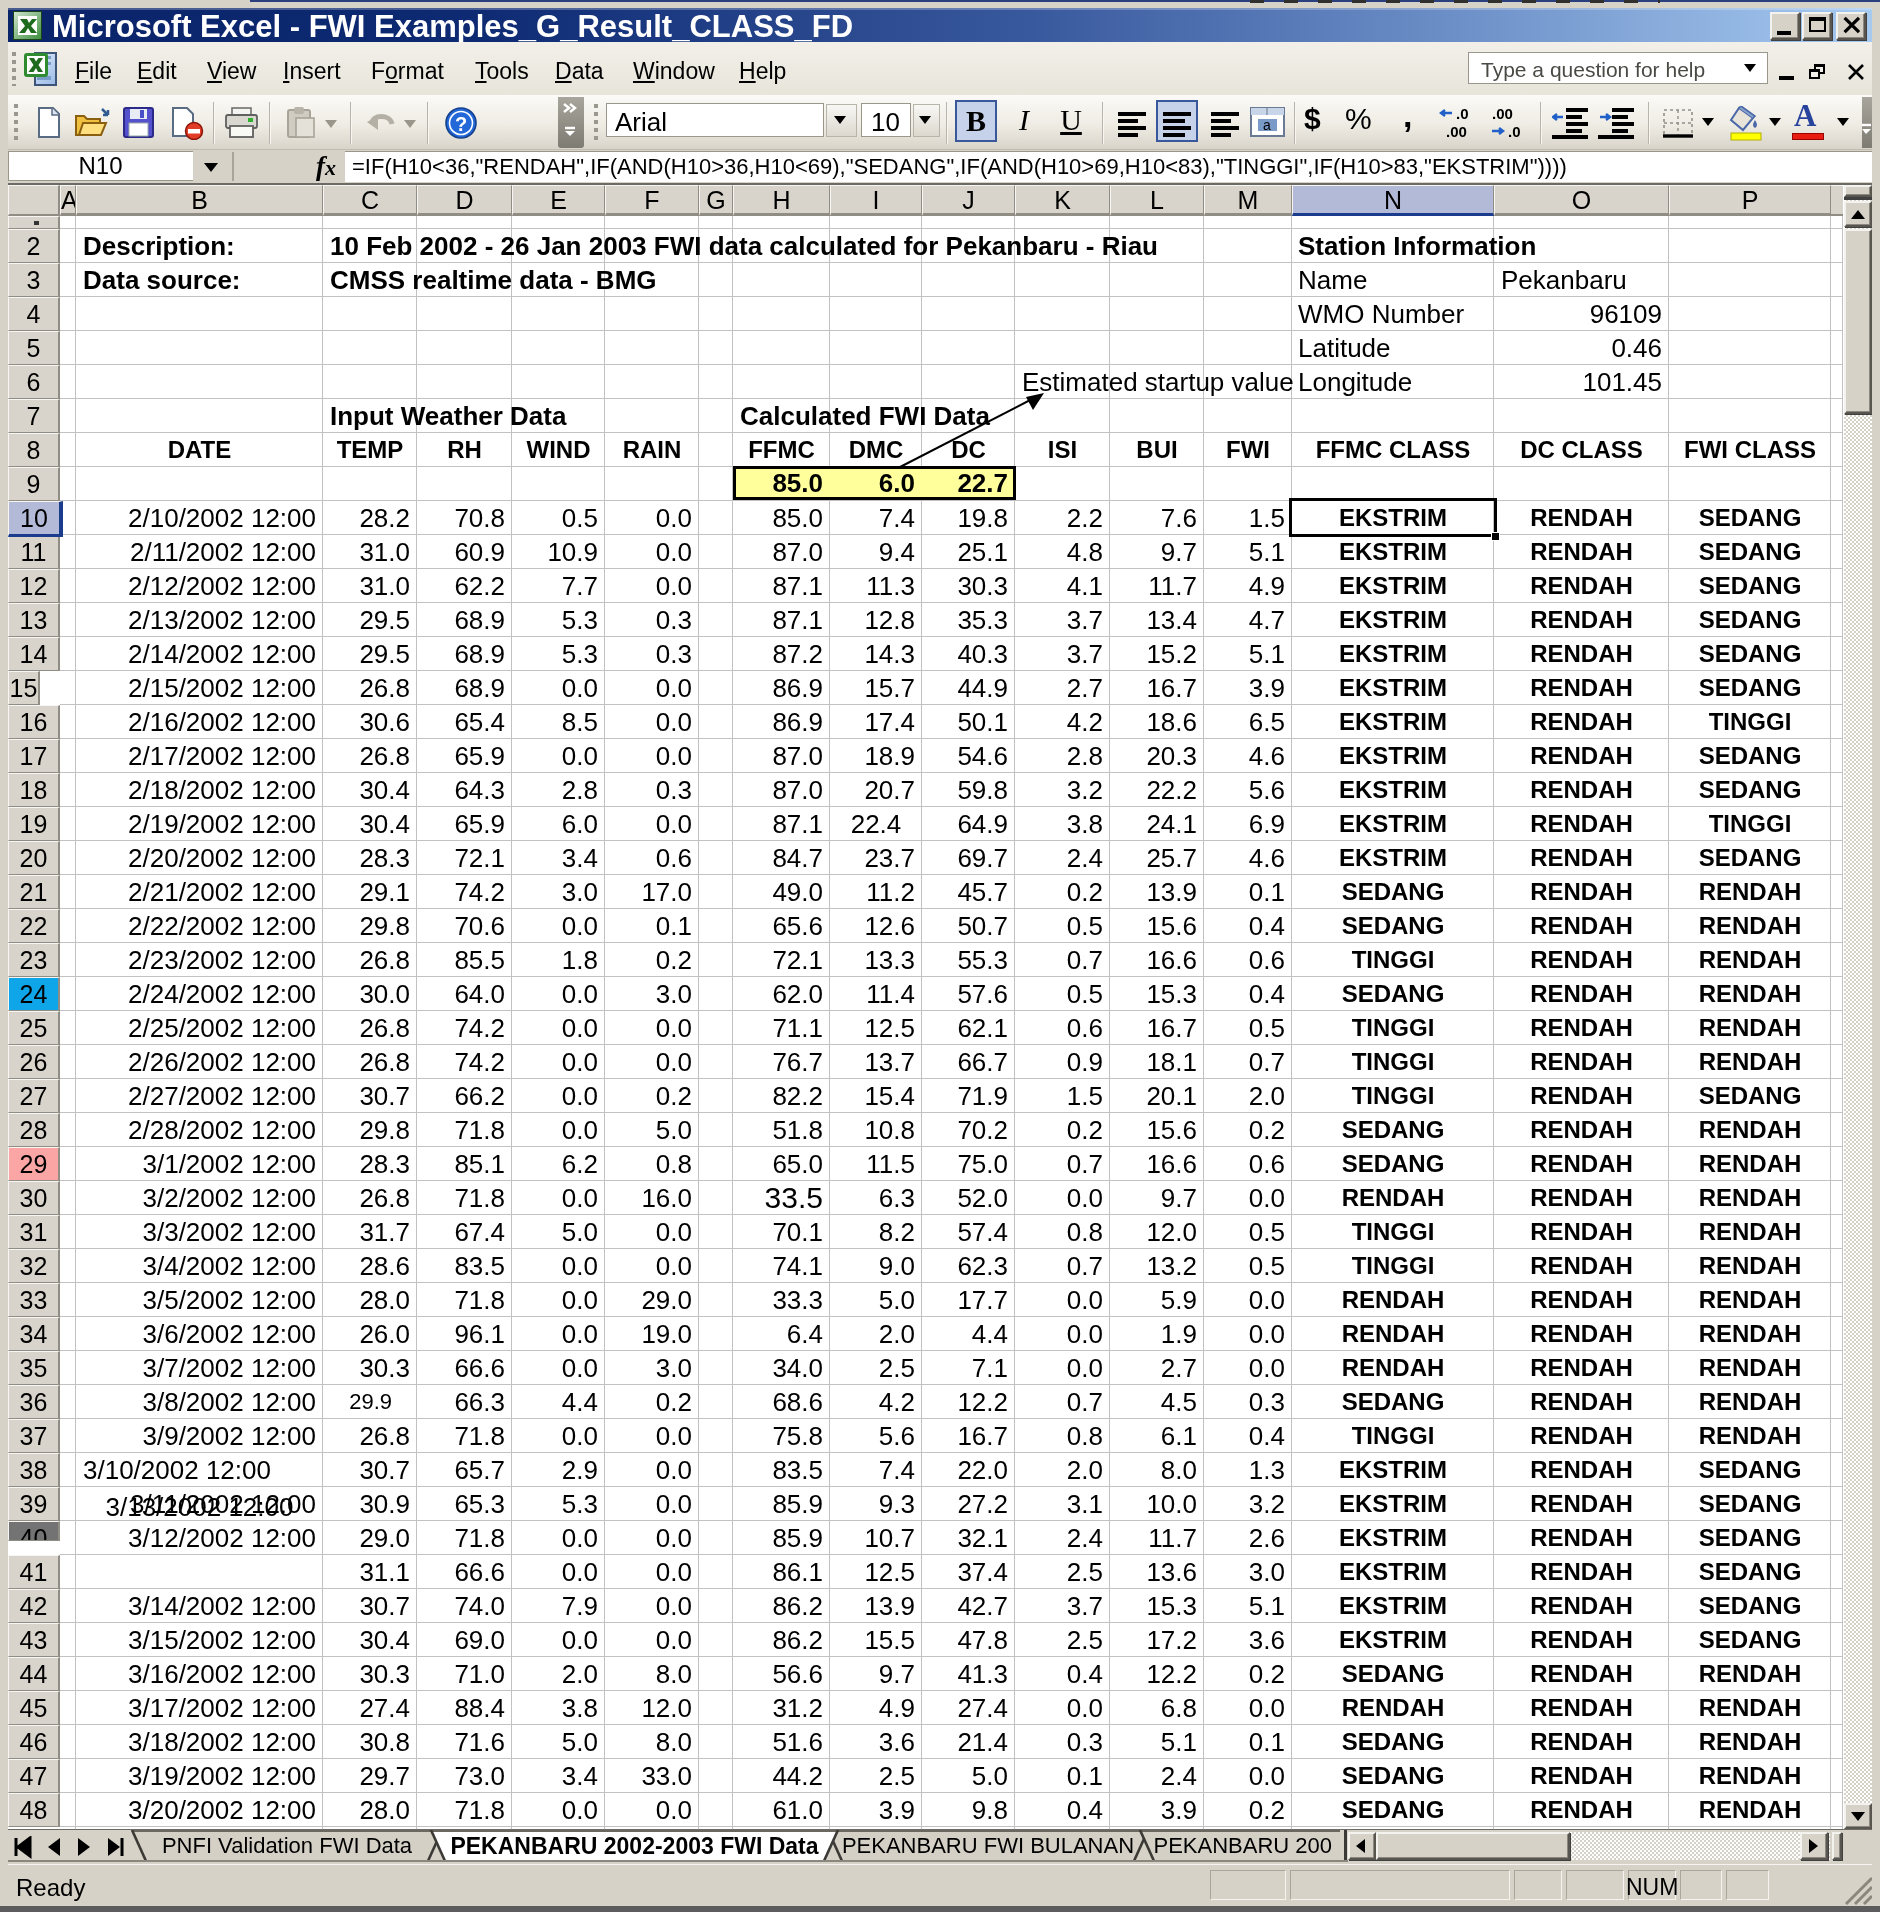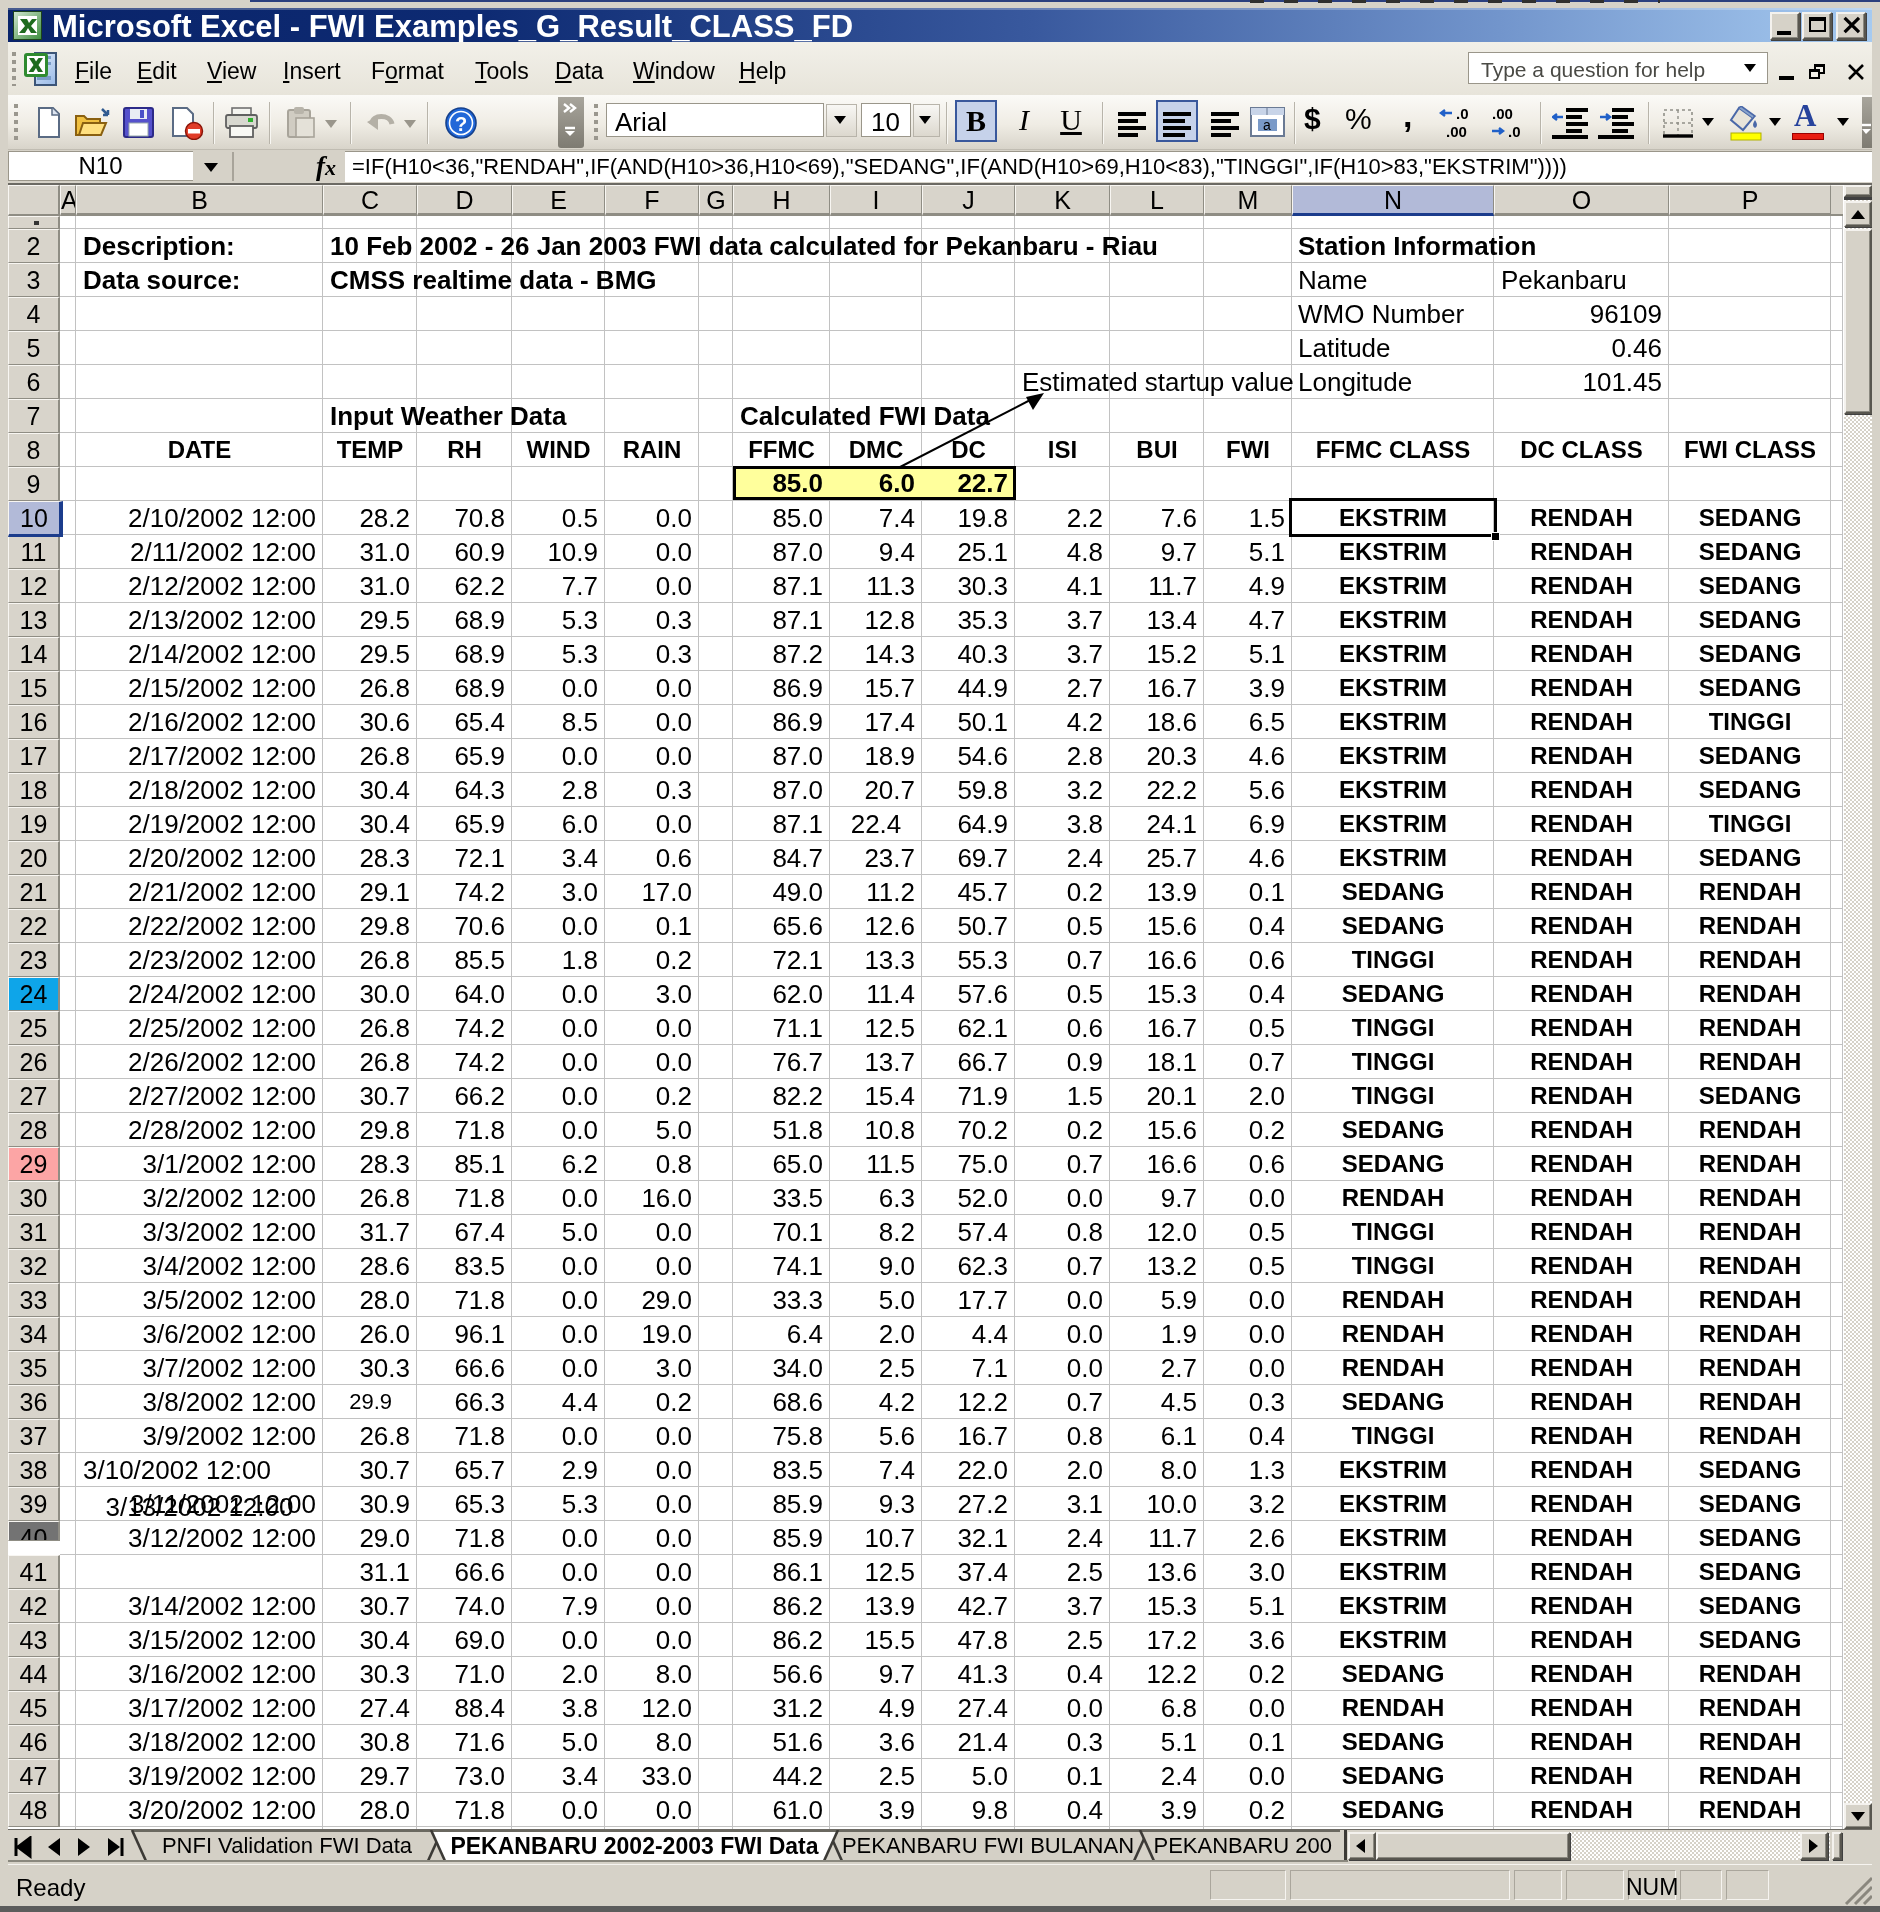--- a/index.html
+++ b/index.html
@@ -246,21 +246,21 @@
 <div class="ab" style="left:8px;top:331px;width:52px;height:34px;background:#d8d4cb;border-right:2px solid #8f8d84;border-bottom:1px solid #8f8d84;border-top:1px solid #f8f6f2;border-left:1px solid #f8f6f2;font-size:25px;line-height:32px;text-align:center;overflow:hidden">5</div>
 <div class="ab" style="left:8px;top:365px;width:52px;height:34px;background:#d8d4cb;border-right:2px solid #8f8d84;border-bottom:1px solid #8f8d84;border-top:1px solid #f8f6f2;border-left:1px solid #f8f6f2;font-size:25px;line-height:32px;text-align:center;overflow:hidden">6</div>
 <div class="ab" style="left:8px;top:399px;width:52px;height:34px;background:#d8d4cb;border-right:2px solid #8f8d84;border-bottom:1px solid #8f8d84;border-top:1px solid #f8f6f2;border-left:1px solid #f8f6f2;font-size:25px;line-height:32px;text-align:center;overflow:hidden">7</div>
 <div class="ab" style="left:8px;top:433px;width:52px;height:34px;background:#d8d4cb;border-right:2px solid #8f8d84;border-bottom:1px solid #8f8d84;border-top:1px solid #f8f6f2;border-left:1px solid #f8f6f2;font-size:25px;line-height:32px;text-align:center;overflow:hidden">8</div>
 <div class="ab" style="left:8px;top:467px;width:52px;height:34px;background:#d8d4cb;border-right:2px solid #8f8d84;border-bottom:1px solid #8f8d84;border-top:1px solid #f8f6f2;border-left:1px solid #f8f6f2;font-size:25px;line-height:32px;text-align:center;overflow:hidden">9</div>
 <div class="ab" style="left:8px;top:501px;width:55px;height:36px;background:#b2bad8;border-right:4px solid #1b3c8c;border-bottom:3px solid #1b3c8c;border-top:1px solid #f8f6f2;border-left:1px solid #f8f6f2;font-size:25px;line-height:32px;text-align:center;overflow:hidden;z-index:2">10</div>
 <div class="ab" style="left:8px;top:535px;width:52px;height:34px;background:#d8d4cb;border-right:2px solid #8f8d84;border-bottom:1px solid #8f8d84;border-top:1px solid #f8f6f2;border-left:1px solid #f8f6f2;font-size:25px;line-height:32px;text-align:center;overflow:hidden">11</div>
 <div class="ab" style="left:8px;top:569px;width:52px;height:34px;background:#d8d4cb;border-right:2px solid #8f8d84;border-bottom:1px solid #8f8d84;border-top:1px solid #f8f6f2;border-left:1px solid #f8f6f2;font-size:25px;line-height:32px;text-align:center;overflow:hidden">12</div>
 <div class="ab" style="left:8px;top:603px;width:52px;height:34px;background:#d8d4cb;border-right:2px solid #8f8d84;border-bottom:1px solid #8f8d84;border-top:1px solid #f8f6f2;border-left:1px solid #f8f6f2;font-size:25px;line-height:32px;text-align:center;overflow:hidden">13</div>
 <div class="ab" style="left:8px;top:637px;width:52px;height:34px;background:#d8d4cb;border-right:2px solid #8f8d84;border-bottom:1px solid #8f8d84;border-top:1px solid #f8f6f2;border-left:1px solid #f8f6f2;font-size:25px;line-height:32px;text-align:center;overflow:hidden">14</div>
-<div class="ab" style="left:8px;top:671px;width:52px;height:34px;background:#d8d4cb;border-right:2px solid #8f8d84;border-bottom:1px solid #8f8d84;border-top:1px solid #f8f6f2;border-left:1px solid #f8f6f2;font-size:25px;line-height:32px;text-align:center;overflow:hidden">15</div>
+<div class="ab" style="left:8px;top:671px;width:32px;height:34px;background:#d8d4cb;border-right:2px solid #8f8d84;border-bottom:1px solid #8f8d84;border-top:1px solid #f8f6f2;border-left:1px solid #f8f6f2;font-size:25px;line-height:32px;text-align:center;overflow:hidden">15</div>
 <div class="ab" style="left:8px;top:705px;width:52px;height:34px;background:#d8d4cb;border-right:2px solid #8f8d84;border-bottom:1px solid #8f8d84;border-top:1px solid #f8f6f2;border-left:1px solid #f8f6f2;font-size:25px;line-height:32px;text-align:center;overflow:hidden">16</div>
 <div class="ab" style="left:8px;top:739px;width:52px;height:34px;background:#d8d4cb;border-right:2px solid #8f8d84;border-bottom:1px solid #8f8d84;border-top:1px solid #f8f6f2;border-left:1px solid #f8f6f2;font-size:25px;line-height:32px;text-align:center;overflow:hidden">17</div>
 <div class="ab" style="left:8px;top:773px;width:52px;height:34px;background:#d8d4cb;border-right:2px solid #8f8d84;border-bottom:1px solid #8f8d84;border-top:1px solid #f8f6f2;border-left:1px solid #f8f6f2;font-size:25px;line-height:32px;text-align:center;overflow:hidden">18</div>
 <div class="ab" style="left:8px;top:807px;width:52px;height:34px;background:#d8d4cb;border-right:2px solid #8f8d84;border-bottom:1px solid #8f8d84;border-top:1px solid #f8f6f2;border-left:1px solid #f8f6f2;font-size:25px;line-height:32px;text-align:center;overflow:hidden">19</div>
 <div class="ab" style="left:8px;top:841px;width:52px;height:34px;background:#d8d4cb;border-right:2px solid #8f8d84;border-bottom:1px solid #8f8d84;border-top:1px solid #f8f6f2;border-left:1px solid #f8f6f2;font-size:25px;line-height:32px;text-align:center;overflow:hidden">20</div>
 <div class="ab" style="left:8px;top:875px;width:52px;height:34px;background:#d8d4cb;border-right:2px solid #8f8d84;border-bottom:1px solid #8f8d84;border-top:1px solid #f8f6f2;border-left:1px solid #f8f6f2;font-size:25px;line-height:32px;text-align:center;overflow:hidden">21</div>
 <div class="ab" style="left:8px;top:909px;width:52px;height:34px;background:#d8d4cb;border-right:2px solid #8f8d84;border-bottom:1px solid #8f8d84;border-top:1px solid #f8f6f2;border-left:1px solid #f8f6f2;font-size:25px;line-height:32px;text-align:center;overflow:hidden">22</div>
 <div class="ab" style="left:8px;top:943px;width:52px;height:34px;background:#d8d4cb;border-right:2px solid #8f8d84;border-bottom:1px solid #8f8d84;border-top:1px solid #f8f6f2;border-left:1px solid #f8f6f2;font-size:25px;line-height:32px;text-align:center;overflow:hidden">23</div>
 <div class="ab" style="left:8px;top:977px;width:52px;height:34px;background:#0ea5e9;border-right:2px solid #8f8d84;border-bottom:1px solid #8f8d84;border-top:1px solid #f8f6f2;border-left:1px solid #f8f6f2;font-size:25px;line-height:32px;text-align:center;overflow:hidden">24</div>
 <div class="ab" style="left:8px;top:1011px;width:52px;height:34px;background:#d8d4cb;border-right:2px solid #8f8d84;border-bottom:1px solid #8f8d84;border-top:1px solid #f8f6f2;border-left:1px solid #f8f6f2;font-size:25px;line-height:32px;text-align:center;overflow:hidden">25</div>
@@ -669,21 +669,21 @@
 <div class="cell" style="left:1117px;top:1147px;width:80px;text-align:right;font-size:26px">16.6</div>
 <div class="cell" style="left:1211px;top:1147px;width:74px;text-align:right;font-size:26px">0.6</div>
 <div class="cell" style="left:1299px;top:1147px;width:188px;text-align:center;font-weight:bold;font-size:24px">SEDANG</div>
 <div class="cell" style="left:1501px;top:1147px;width:161px;text-align:center;font-weight:bold;font-size:24px">RENDAH</div>
 <div class="cell" style="left:1676px;top:1147px;width:148px;text-align:center;font-weight:bold;font-size:24px">RENDAH</div>
 <div class="cell" style="left:83px;top:1181px;width:233px;text-align:right;font-size:26px">3/2/2002 12:00</div>
 <div class="cell" style="left:330px;top:1181px;width:80px;text-align:right;font-size:26px">26.8</div>
 <div class="cell" style="left:424px;top:1181px;width:81px;text-align:right;font-size:26px">71.8</div>
 <div class="cell" style="left:519px;top:1181px;width:79px;text-align:right;font-size:26px">0.0</div>
 <div class="cell" style="left:612px;top:1181px;width:80px;text-align:right;font-size:26px">16.0</div>
-<div class="cell" style="left:740px;top:1181px;width:83px;text-align:right;font-size:26px">33.5</div>
+<div class="cell" style="left:740px;top:1181px;width:83px;text-align:right;font-size:30px">33.5</div>
 <div class="cell" style="left:837px;top:1181px;width:78px;text-align:right;font-size:26px">6.3</div>
 <div class="cell" style="left:929px;top:1181px;width:79px;text-align:right;font-size:26px">52.0</div>
 <div class="cell" style="left:1022px;top:1181px;width:81px;text-align:right;font-size:26px">0.0</div>
 <div class="cell" style="left:1117px;top:1181px;width:80px;text-align:right;font-size:26px">9.7</div>
 <div class="cell" style="left:1211px;top:1181px;width:74px;text-align:right;font-size:26px">0.0</div>
 <div class="cell" style="left:1299px;top:1181px;width:188px;text-align:center;font-weight:bold;font-size:24px">RENDAH</div>
 <div class="cell" style="left:1501px;top:1181px;width:161px;text-align:center;font-weight:bold;font-size:24px">RENDAH</div>
 <div class="cell" style="left:1676px;top:1181px;width:148px;text-align:center;font-weight:bold;font-size:24px">RENDAH</div>
 <div class="cell" style="left:83px;top:1215px;width:233px;text-align:right;font-size:26px">3/3/2002 12:00</div>
 <div class="cell" style="left:330px;top:1215px;width:80px;text-align:right;font-size:26px">31.7</div>

